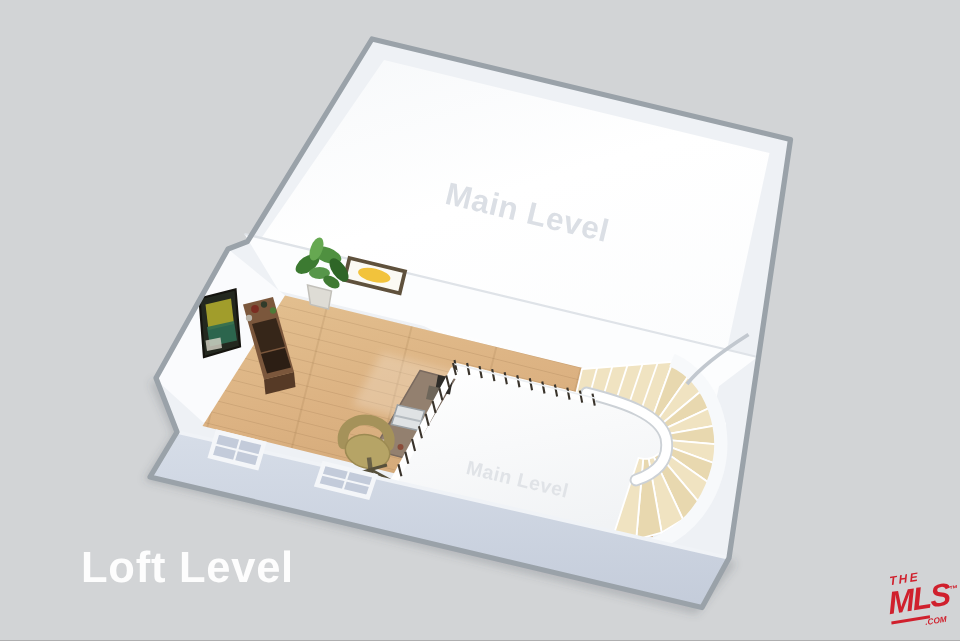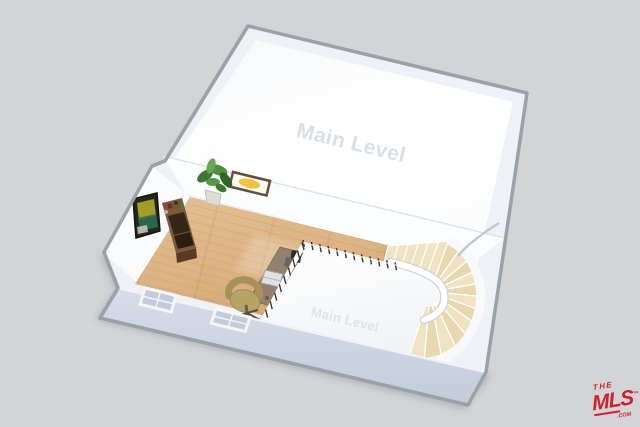--- a/index.html
+++ b/index.html
@@ -238,20 +238,21 @@
       <line x1="233" y1="313.1" x2="228.2" y2="327.4" stroke="#f4f6f9" stroke-width="1.4"></line>
       <line x1="213.6" y1="316.2" x2="247.6" y2="324.4" stroke="#f4f6f9" stroke-width="1.4"></line>
     </g>
   </g>
 
   <polygon points="248,26 527,93 486,372 468,405 100,318 118,288 104,252 152,166 165,161" fill="none" stroke="#9aa2a9" stroke-width="3.5" stroke-linejoin="round"></polygon>
 </svg>
 
 <div class="overlay label-upper-main">Main Level</div>
 <div class="overlay label-stairwell-main">Main Level</div>
+<div class="overlay label-loft-level">Loft Level</div>
 
 <div class="overlay mls-logo">
   <div class="logo-the">THE</div>
   <div class="logo-mls"><span>MLS</span><sup>™</sup></div>
   <div class="logo-bar"></div>
   <div class="logo-com">.COM</div>
 </div>
 
 </div>
 

